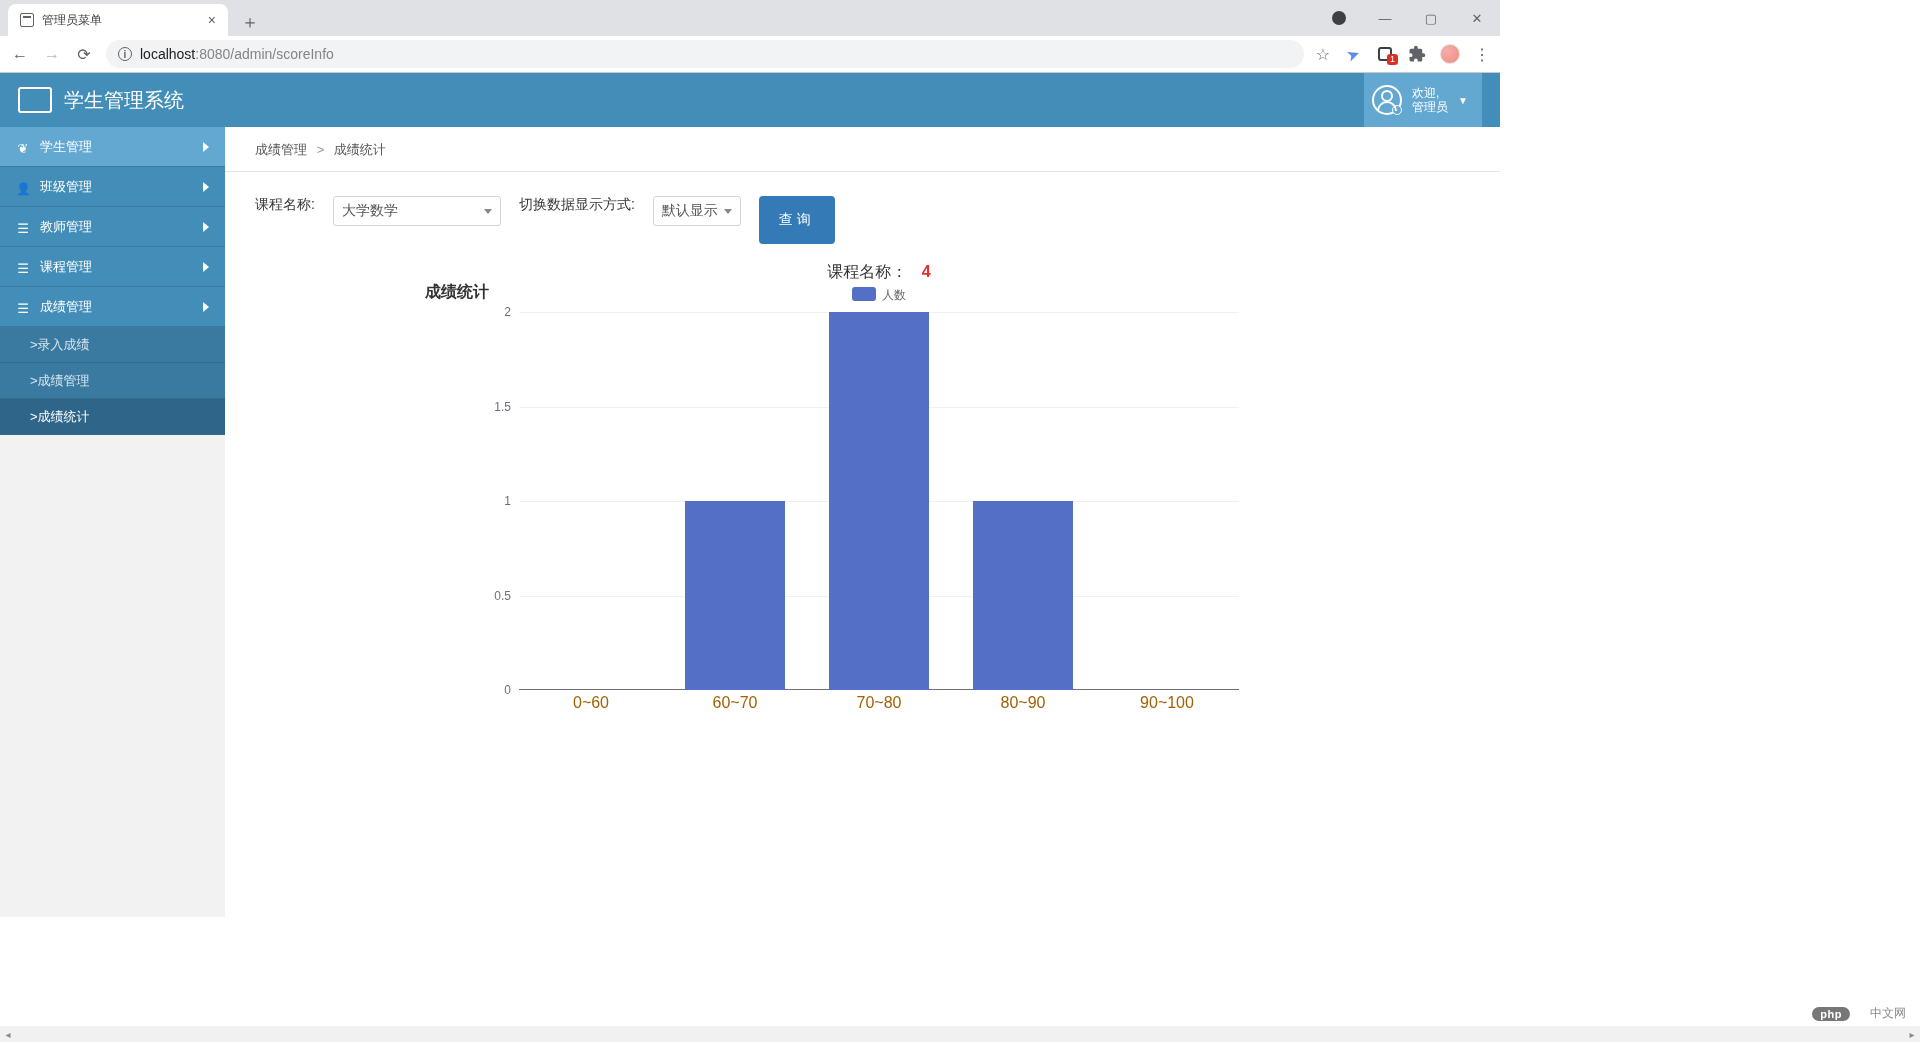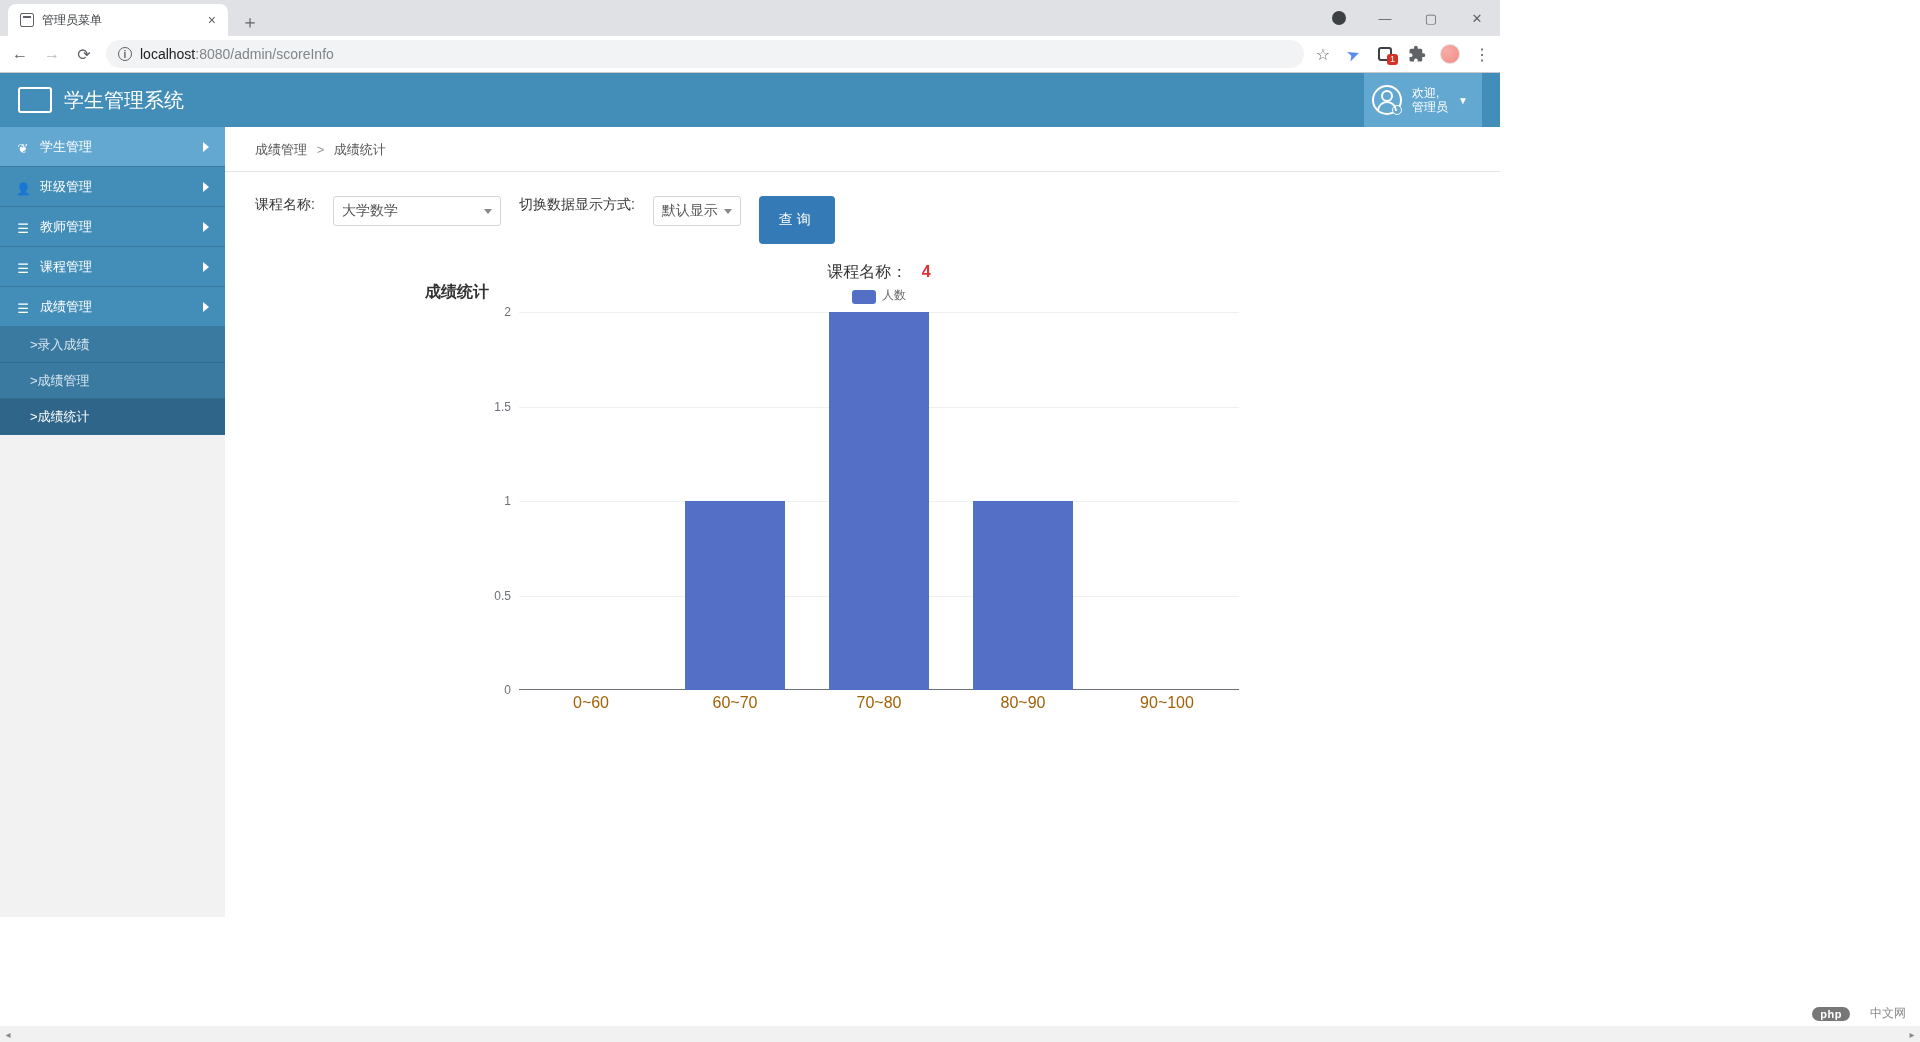--- a/index.html
+++ b/index.html
@@ -297,21 +297,21 @@
     margin-left: 30px;
   }
   .chart-header-center {
     text-align: center;
     margin-bottom: 8px;
     margin-top: -20px;
   }
   .total-line { font-size: 16px; color: #333; }
   .total-line .total-val { color: #e03131; font-weight: bold; margin-left: 10px; font-size: 16px; }
   .legend {
-    display: flex; align-items: flex-end; justify-content: center; gap: 6px;
+    display: flex; align-items: flex-start; justify-content: center; gap: 6px;
     font-size: 12px; color: #6a6a6a; margin-top: 4px;
   }
   .legend-swatch {
     width: 24px; height: 14px; background: #5470c6; border-radius: 3px;
   }
 
   .plot {
     position: relative;
     height: 400px;
     margin-top: 6px;

